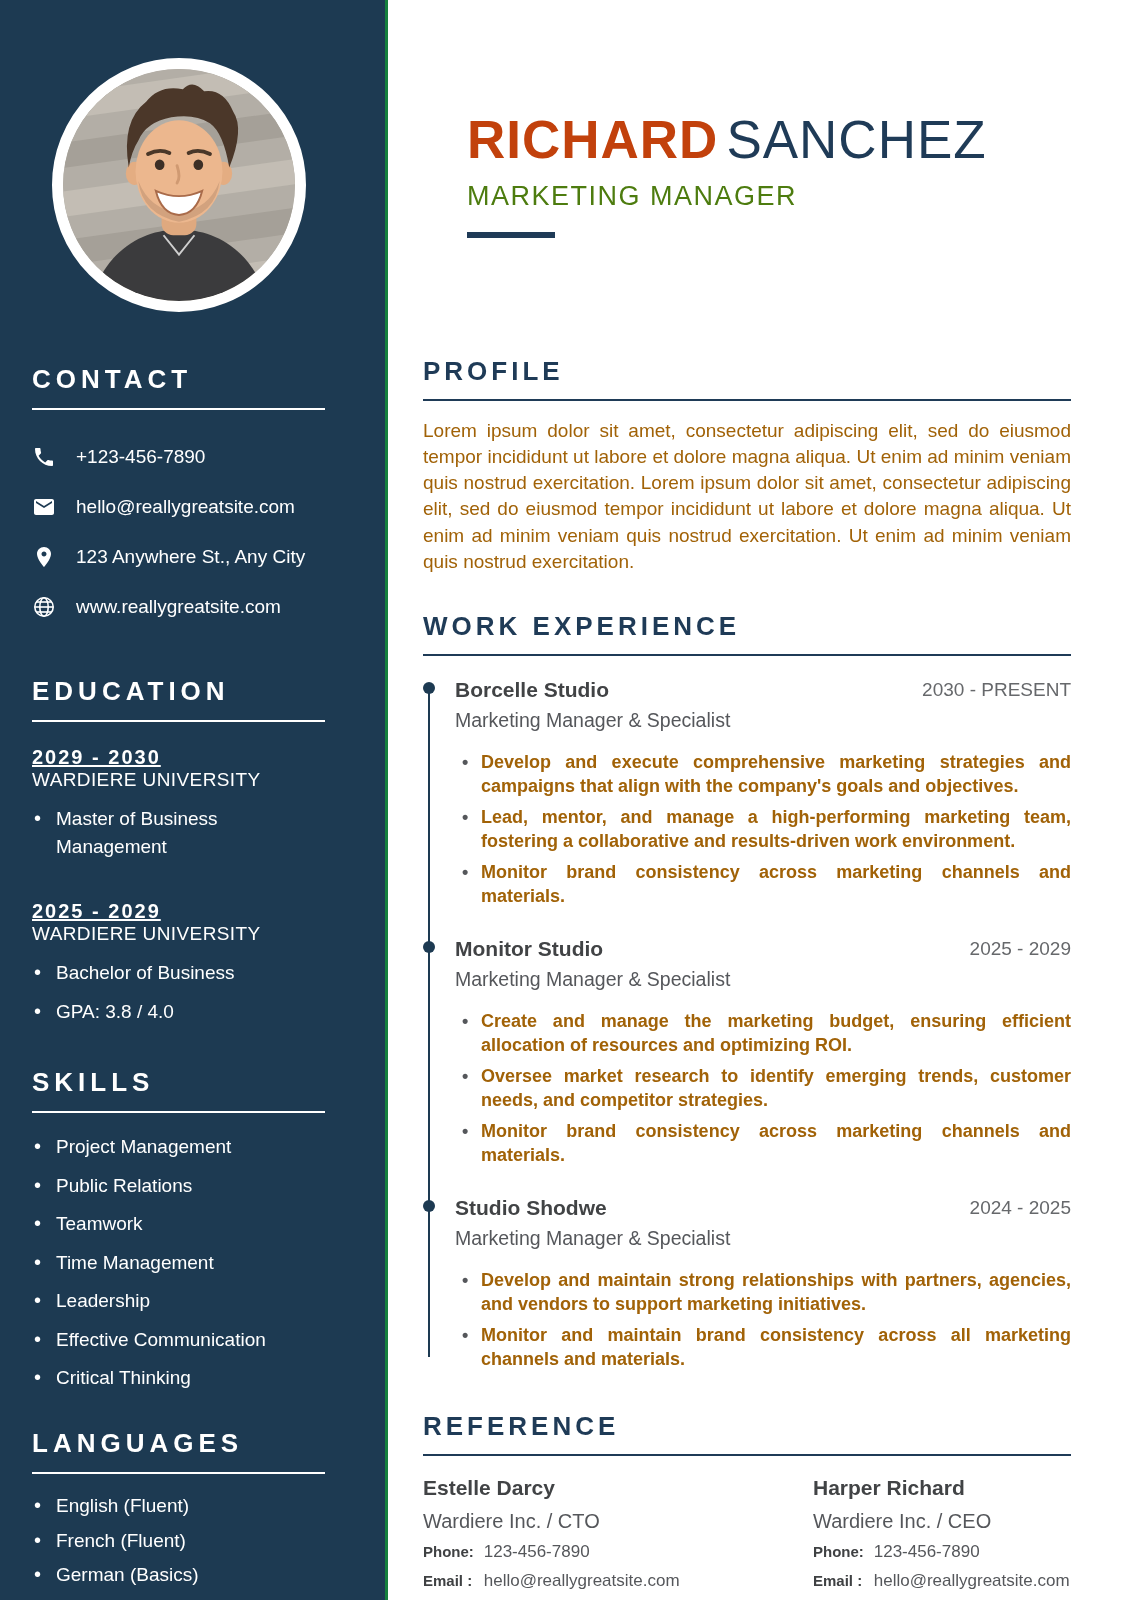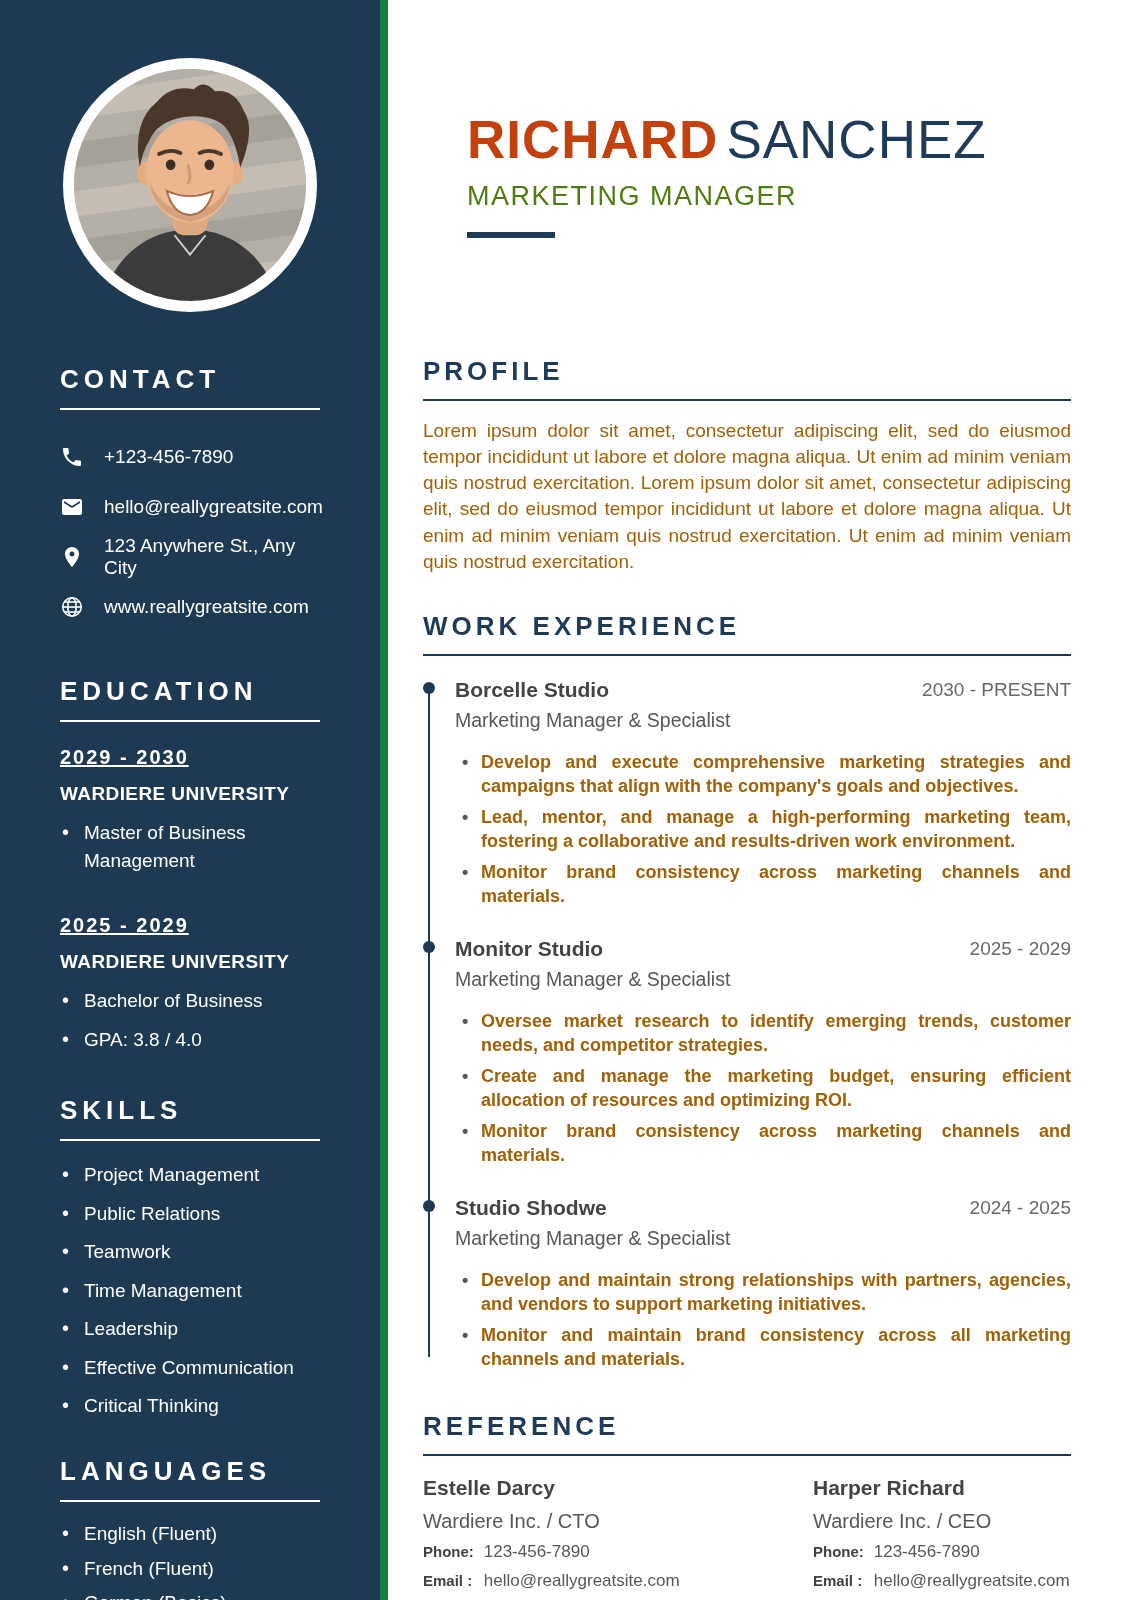--- a/index.html
+++ b/index.html
@@ -5,39 +5,39 @@
   * { margin:0; padding:0; box-sizing:border-box; }
   html,body { background:#e8e8e8; }
   .page {
     position:relative; width:1131px; height:1600px; margin:0 auto;
     background:#ffffff; overflow:hidden;
     font-family:"Liberation Sans", sans-serif;
   }
   
   .sidebar {
     position:absolute; left:0; top:0; width:388px; height:1600px;
-    background:#1d3a52; border-right:8px solid #15803d;
-    color:#ffffff; padding:58px 60px 0 60px;
+    background:#1d3a52; border-right:3px solid #15803d;
+    color:#ffffff; padding:58px 60px 0 32px;
   }
   .photo-wrap { width:254px; height:254px; margin:0 auto; border-radius:50%;
     border:11px solid #ffffff; overflow:hidden; background:#b3aea6; }
   .photo-wrap svg { display:block; width:100%; height:100%; }
   .side-section { margin-top:52px; }
   .side-title {
     font-size:26px; font-weight:bold; letter-spacing:5px; color:#ffffff;
   }
   .side-rule { height:2px; background:#ffffff; margin-top:13px; }
   .contact-list { margin-top:22px; }
   .contact-item { display:flex; align-items:center; gap:20px; min-height:50px; }
   .contact-item .cicon { flex:0 0 24px; height:24px; }
   .contact-item .ctext { font-size:19px; color:#ffffff; }
   .edu-entry { margin-top:24px; }
   .edu-entry + .edu-entry { margin-top:40px; }
   .edu-years { font-size:20px; font-weight:bold; letter-spacing:2px;text-decoration:underline; }
-  .edu-school { font-size:19px; font-weight:bold; margin-top:14px; letter-spacing:.4px; }
+  .edu-school { font-size:19px; font-weight:normal; margin-top:0; letter-spacing:.4px; }
   ul.side-list { list-style:none; margin-top:14px; }
   ul.side-list li {
     position:relative; padding-left:24px; font-size:19px; line-height:1.45;
     margin-bottom:11px;
   }
   ul.side-list li::before {
     content:"•"; position:absolute; left:2px; top:-1px; font-size:20px; color:#ffffff;
   }
   ul.side-list.tight li { margin-bottom:7px; }
   
@@ -245,22 +245,22 @@
         </article>
 
         <article class="exp-entry">
           <span class="exp-dot"></span>
           <div class="exp-head">
             <span class="exp-company">Monitor Studio</span>
             <span class="exp-dates">2025 - 2029</span>
           </div>
           <div class="exp-role">Marketing Manager &amp; Specialist</div>
           <ul class="exp-bullets">
+            <li>Create and manage the marketing budget, ensuring efficient allocation of resources and optimizing ROI.</li>
             <li>Oversee market research to identify emerging trends, customer needs, and competitor strategies.</li>
-            <li>Create and manage the marketing budget, ensuring efficient allocation of resources and optimizing ROI.</li>
             <li>Monitor brand consistency across marketing channels and materials.</li>
           </ul>
         </article>
 
         <article class="exp-entry">
           <span class="exp-dot"></span>
           <div class="exp-head">
             <span class="exp-company">Studio Shodwe</span>
             <span class="exp-dates">2024 - 2025</span>
           </div>

